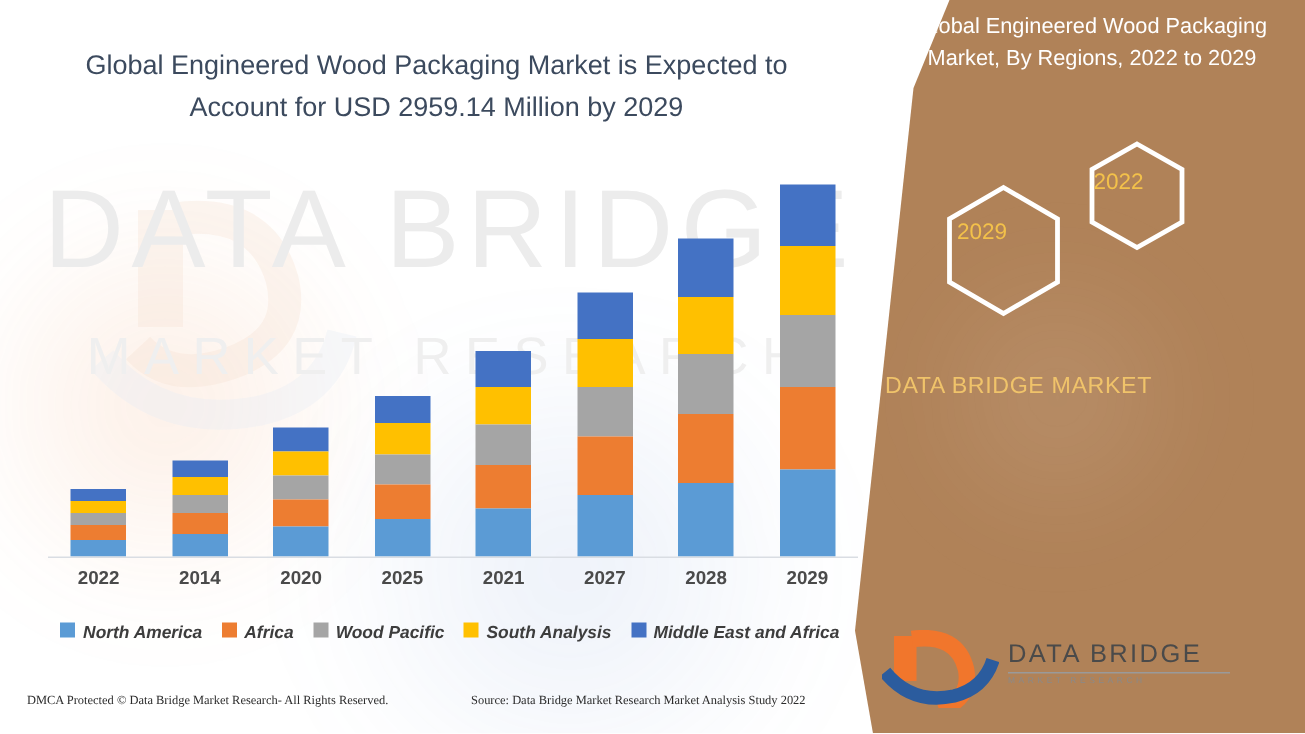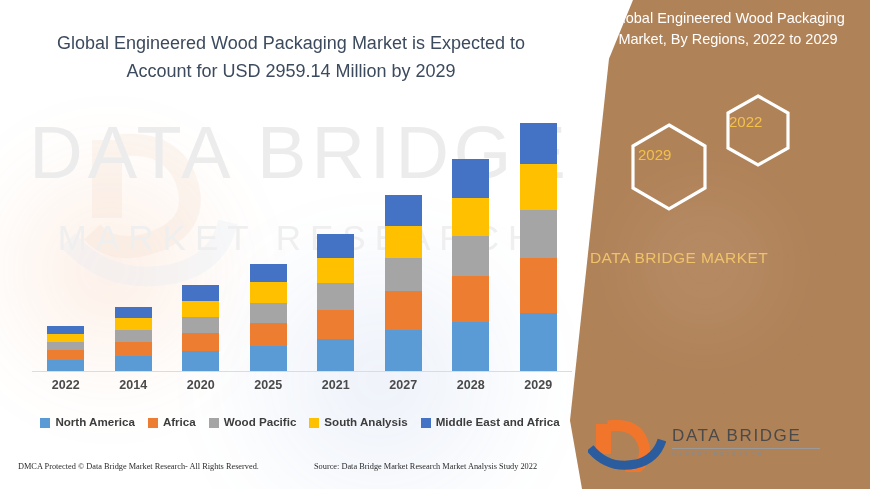--- a/index.html
+++ b/index.html
@@ -70,21 +70,21 @@
           align-items:center;height:100%;width:12.5%;}
   .bar{width:37px;display:flex;flex-direction:column-reverse;}
   .seg{width:100%;}
   .xlabels{position:absolute;left:12px;right:8px;top:268px;
            display:flex;justify-content:space-around;}
   .xlab{width:12.5%;text-align:center;font-size:12.5px;color:#4a4a4a;font-weight:bold;}
 
   
   .legend{position:absolute;left:20px;top:415px;width:560px;
           display:flex;justify-content:center;align-items:center;gap:13px;}
-  .lgd{display:flex;align-items:flex-end;gap:5px;}
+  .lgd{display:flex;align-items:flex-start;gap:5px;font-style:italic;}
   .swatch{width:10px;height:10px;flex:0 0 auto;}
   .lgd-label{font-size:11.6px;color:#3d3d3d;font-weight:bold;white-space:nowrap;}
 
   
   .footer{position:absolute;left:0;top:458px;width:600px;height:28px;}
   .foot-l{position:absolute;left:18px;top:4px;font-size:8.3px;color:#2b2b2b;
           font-family:"Liberation Serif", serif;}
   .foot-r{position:absolute;left:314px;top:4px;font-size:8.3px;color:#2b2b2b;
           font-family:"Liberation Serif", serif;}
 </style>

